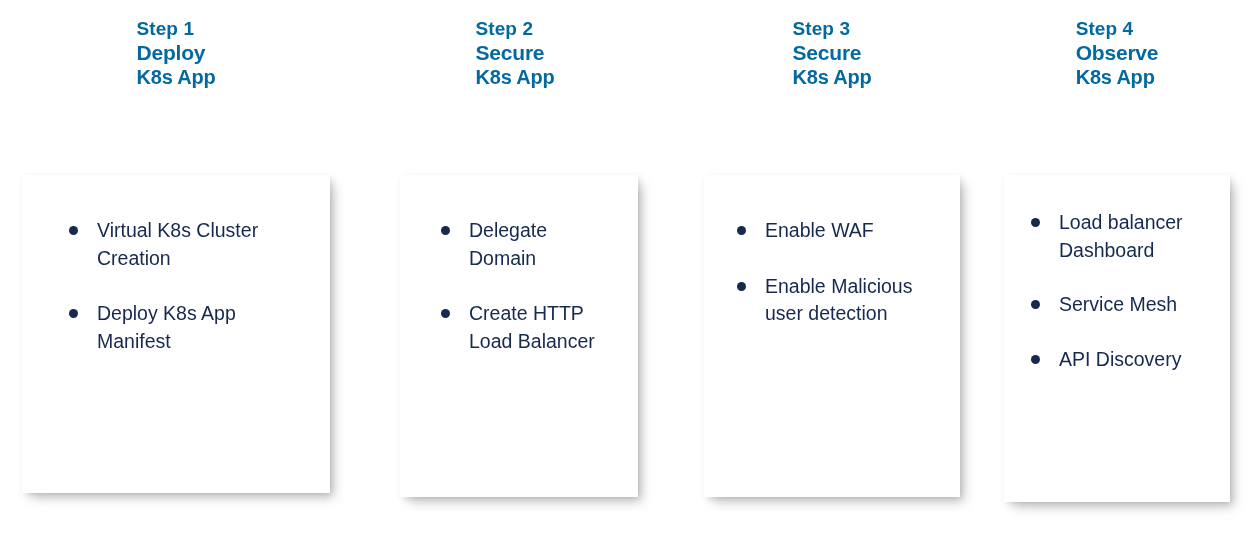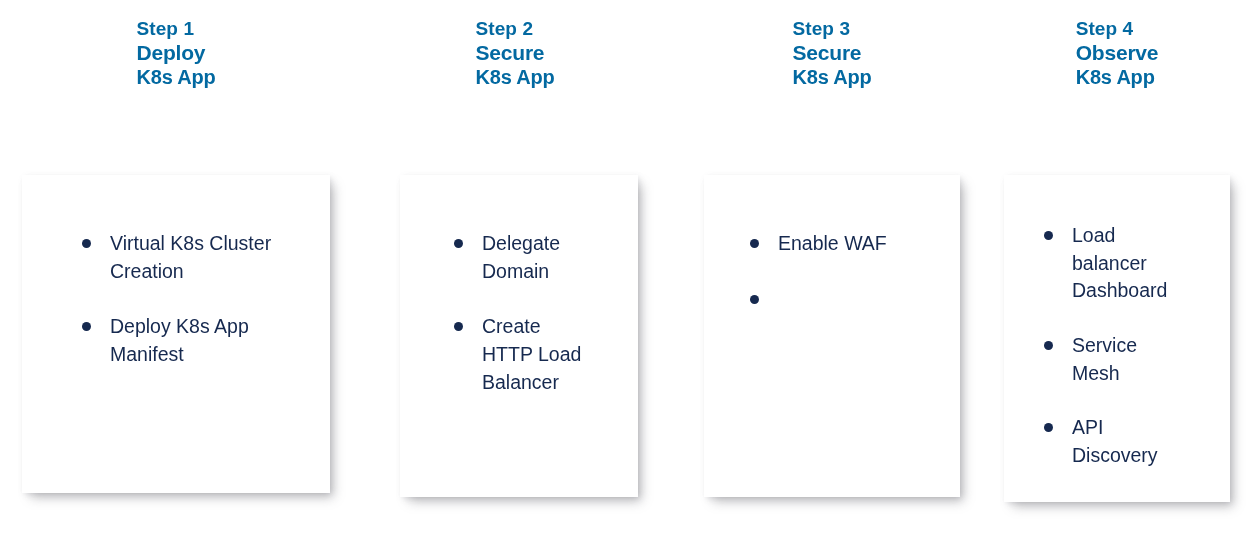--- a/index.html
+++ b/index.html
@@ -70,21 +70,21 @@
                 2px 2px 6px -1px rgba(140,140,145,0.30);
     box-sizing: border-box;
   }
   .card-1 { left: 22px;  top: 175px; width: 308px; height: 318px; }
   .card-2 { left: 400px; width: 238px; top: 175px; height: 322px; }
   .card-3 { left: 704px; top: 175px; width: 256px; height: 322px; }
   .card-4 { left: 1004px; top: 175px; width: 226px; height: 327px; }
 
   .bullet-list {
     list-style: none;
-    margin: 17px;
+    margin: 4px;
     padding: 0;
     position: absolute;
     left: 0;
     right: 16px;
   }
   .list-1 { top: 38px; padding-left: 38px; padding-right: 12px; }
   .list-2 { top: 38px; padding-left: 32px; padding-right: 10px; }
   .list-3 { top: 38px; padding-left: 24px; padding-right: 10px; }
   .list-4 { top: 30px; padding-left: 18px; padding-right: 8px; }
 
@@ -142,20 +142,21 @@
   </div>
 
   <div class="card card-3">
     <ul class="bullet-list list-3">
       <li class="bullet-item">
         <span class="bullet-dot"></span>
         <span class="bullet-text">Enable WAF</span>
       </li>
       <li class="bullet-item">
         <span class="bullet-dot"></span>
+        <span class="bullet-text">Enable Malicious user detection</span>
       </li>
     </ul>
   </div>
 
   <div class="card card-4">
     <ul class="bullet-list list-4">
       <li class="bullet-item">
         <span class="bullet-dot"></span>
         <span class="bullet-text">Load balancer Dashboard</span>
       </li>

